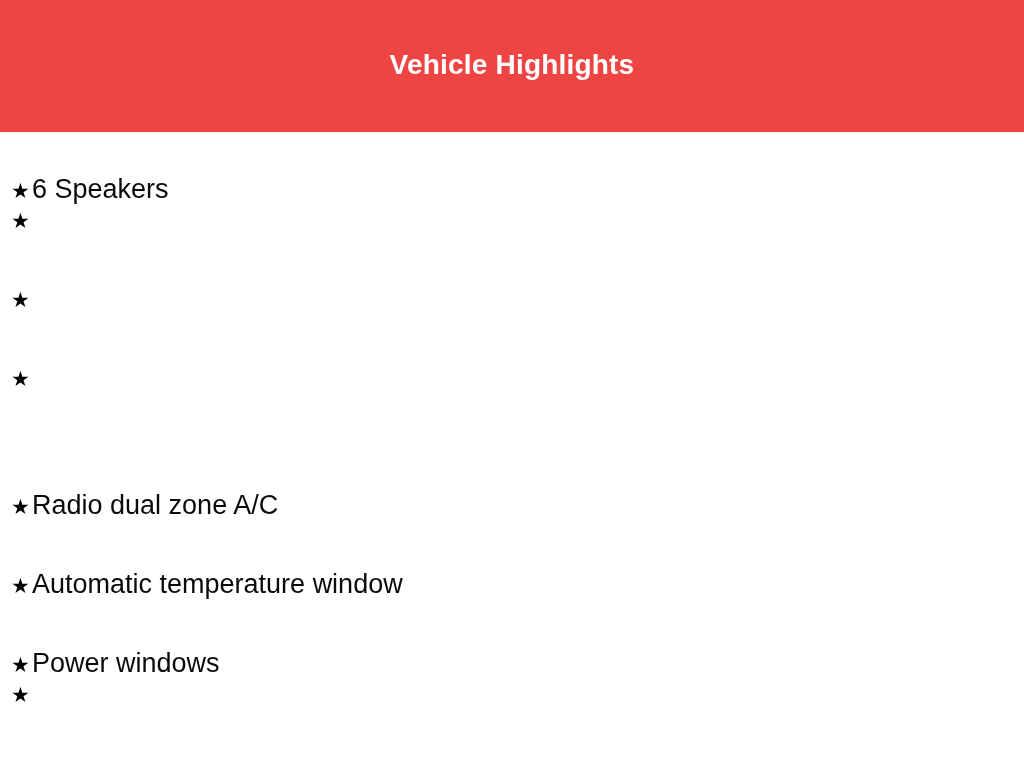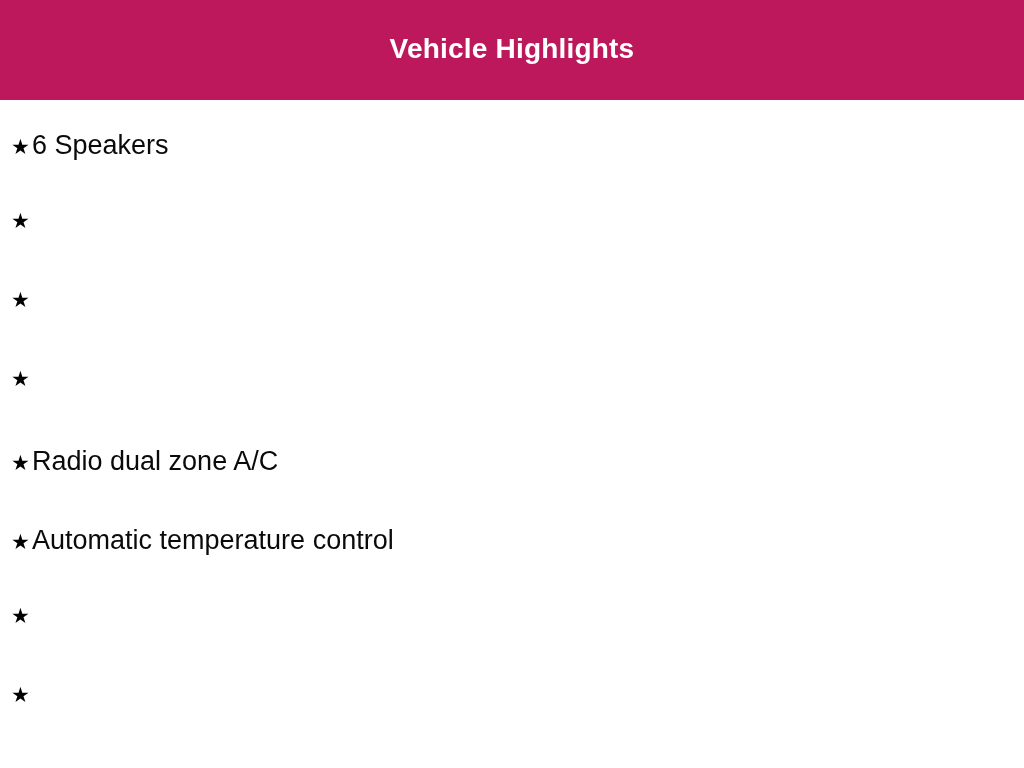--- a/index.html
+++ b/index.html
@@ -22,22 +22,22 @@
     height: 768px;
     background: #ffffff;
   }
 
   
   .header-bar {
     position: absolute;
     left: 0;
     top: 0;
     width: 1024px;
-    height: 100px;
-    background: #be185d;
+    height: 132px;
+    background: #ef4444;
     display: flex;
     align-items: center;
     justify-content: center;
   }
   .header-title {
     color: #ffffff;
     font-family: "Liberation Sans", "DejaVu Sans", sans-serif;
     font-size: 28px;
     font-weight: bold;
     letter-spacing: 0.2px;
@@ -86,20 +86,21 @@
     text-align: left;
   }
 
   .item-label {
     color: #0a0a0a;
     font-family: "Liberation Sans", "DejaVu Sans", sans-serif;
     font-size: 27px;
     font-weight: normal;
     line-height: 1;
     white-space: nowrap;
+    margin-top: 44px;
   }
 </style>
 </head>
 <body>
 
 <div id="page">
 
   <div class="header-bar">
     <h1 class="header-title">Vehicle Highlights</h1>
   </div>
@@ -123,25 +124,26 @@
       <span class="bullet-star">★</span>
     </li>
 
     <li class="highlight-item">
       <span class="bullet-star">★</span>
       <span class="item-label">Radio dual zone A/C</span>
     </li>
 
     <li class="highlight-item">
       <span class="bullet-star">★</span>
-      <span class="item-label">Automatic temperature control</span>
+      <span class="item-label">Automatic temperature window</span>
     </li>
 
     <li class="highlight-item">
       <span class="bullet-star">★</span>
+      <span class="item-label">Power windows</span>
     </li>
 
     <li class="highlight-item">
       <span class="bullet-star">★</span>
     </li>
 
   </ul>
 
 </div>
 

